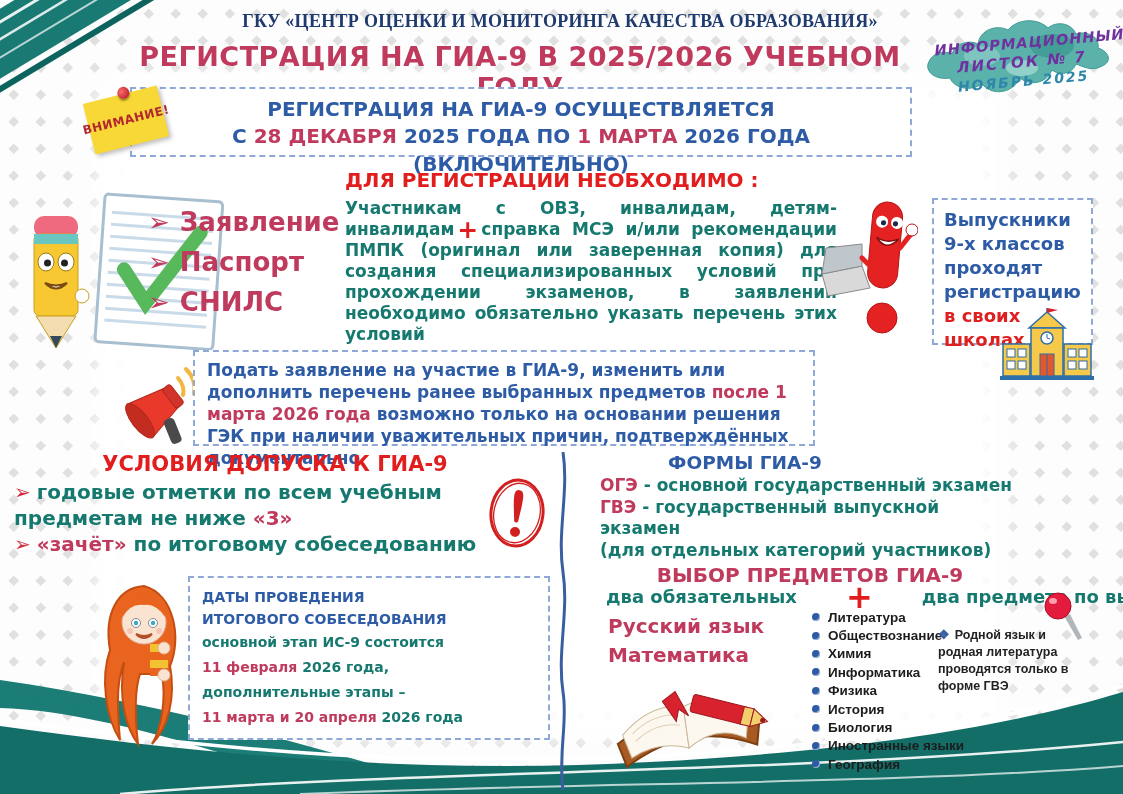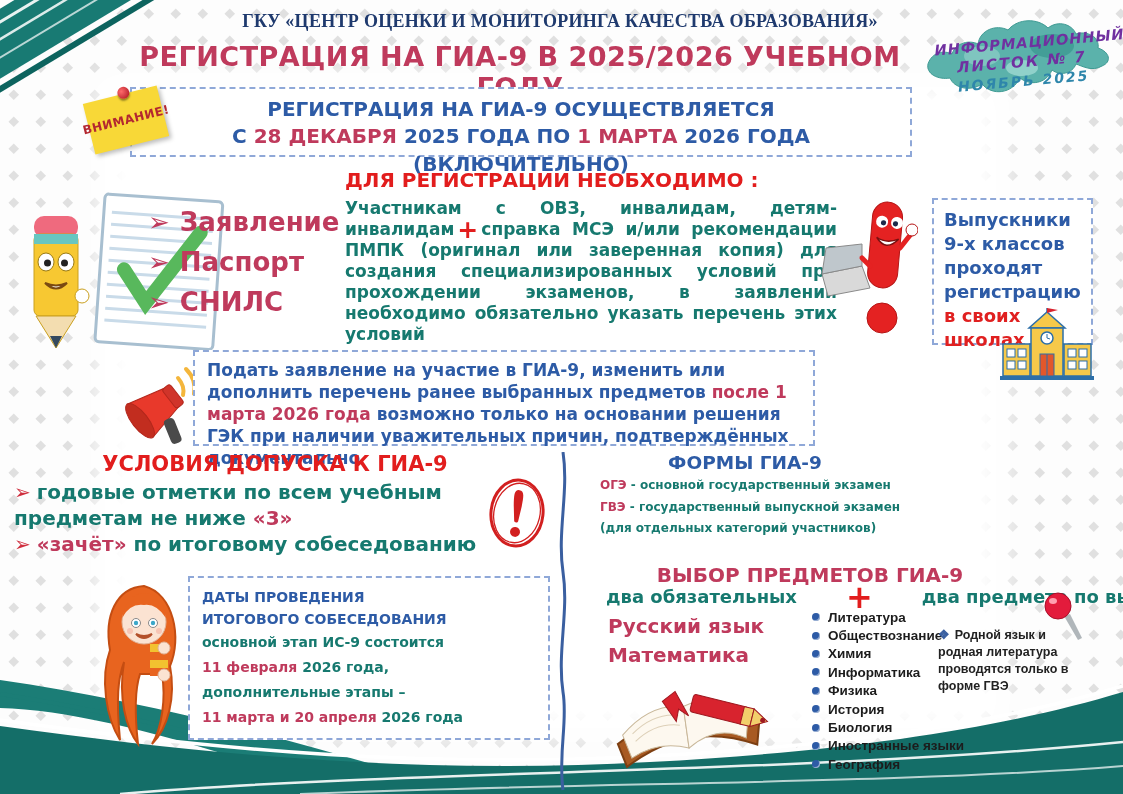--- a/index.html
+++ b/index.html
@@ -54,21 +54,21 @@
   .grad-box div{font-size:18px;font-weight:bold;line-height:24px;}
 
   .gec-box{left:193px;top:350px;width:622px;height:96px;padding:7px 12px;}
   .gec-box .txt{font-size:17px;font-weight:bold;color:#2d5ba6;line-height:22px;}
 
   .adm-heading{left:40px;top:452px;width:470px;text-align:center;font-size:21px;font-weight:bold;color:#e21d1d;}
   .adm-text{left:14px;top:479px;width:530px;font-size:20px;font-weight:bold;color:#16796f;line-height:26px;}
   .adm-text .arr{color:#cf2e3e;margin-right:6px;}
 
   .forms-heading{left:595px;top:452px;width:300px;text-align:center;font-size:18.5px;font-weight:bold;color:#2d5ba6;}
-  .forms-lines{left:600px;top:475px;width:420px;font-size:12px;font-weight:bold;color:#16796f;line-height:21.5px;}
+  .forms-lines{left:600px;top:475px;width:420px;font-size:17px;font-weight:bold;color:#16796f;line-height:21.5px;}
 
   .dates-box{left:188px;top:576px;width:362px;height:164px;padding:8px 12px;}
   .dates-box .h{font-size:14px;font-weight:bold;color:#2d5ba6;text-align:left;line-height:22px;}
   .dates-box .ln{font-size:14px;font-weight:bold;color:#16796f;line-height:25px;}
 
   .choice-heading{left:610px;top:563px;width:400px;text-align:center;font-size:20px;font-weight:bold;color:#bf3a5c;}
   .choice-row{left:606px;top:586px;width:460px;display:flex;align-items:center;gap:41px;}
   .choice-row .lab{font-size:18px;font-weight:bold;color:#16796f;white-space:nowrap;}
   .choice-row .plus{font-size:32px;font-weight:bold;color:#e21d1d;margin:0 8px;line-height:20px;}
   .mand-list{left:608px;top:612px;}

